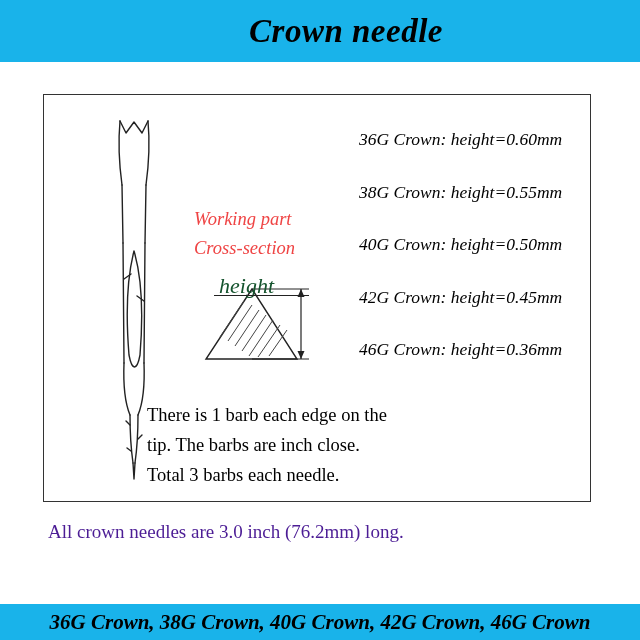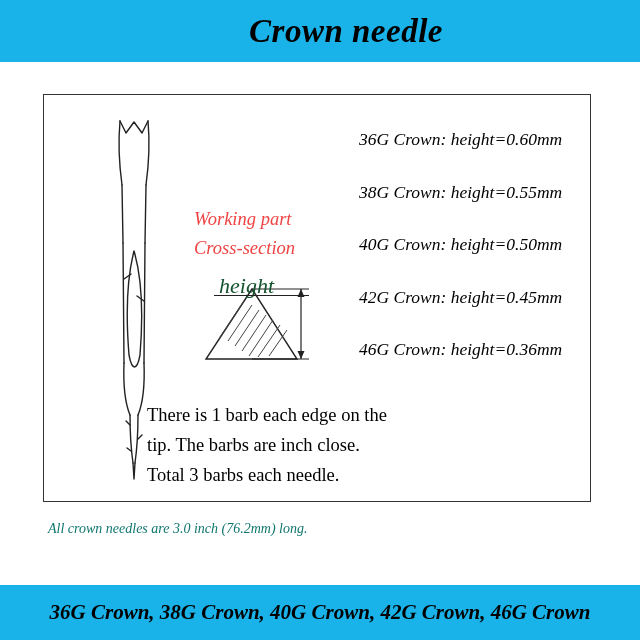--- a/index.html
+++ b/index.html
@@ -41,21 +41,21 @@
     color: #000000;
     letter-spacing: 0.5px;
   }
 
   
   .bottom-banner {
     position: absolute;
     left: 0;
     bottom: 0;
     width: 640px;
-    height: 55px;
+    height: 36px;
     background: #19b3ea;
     display: flex;
     align-items: center;
     justify-content: center;
   }
   .bottom-banner .caption {
     font-family: "Liberation Serif", serif;
     font-style: italic;
     font-weight: bold;
     font-size: 21px;
@@ -130,23 +130,22 @@
     line-height: 1.62;
     width: 400px;
   }
 
   
   .footnote {
     position: absolute;
     left: 48px;
     top: 521px;
     font-family: "Liberation Serif", serif;
-    font-style: italic;
-    font-size: 14px;
-    color: #0f766e;
+    font-size: 19px;
+    color: #4c1d95;
   }
 </style>
 </head>
 <body>
 
 <div class="page">
 
   <div class="top-banner">
     <div class="title">Crown needle</div>
   </div>

